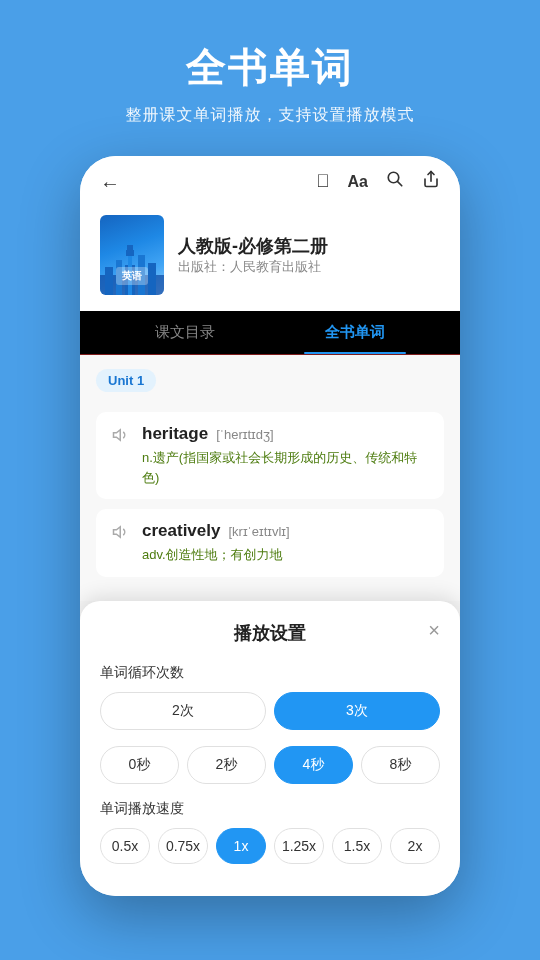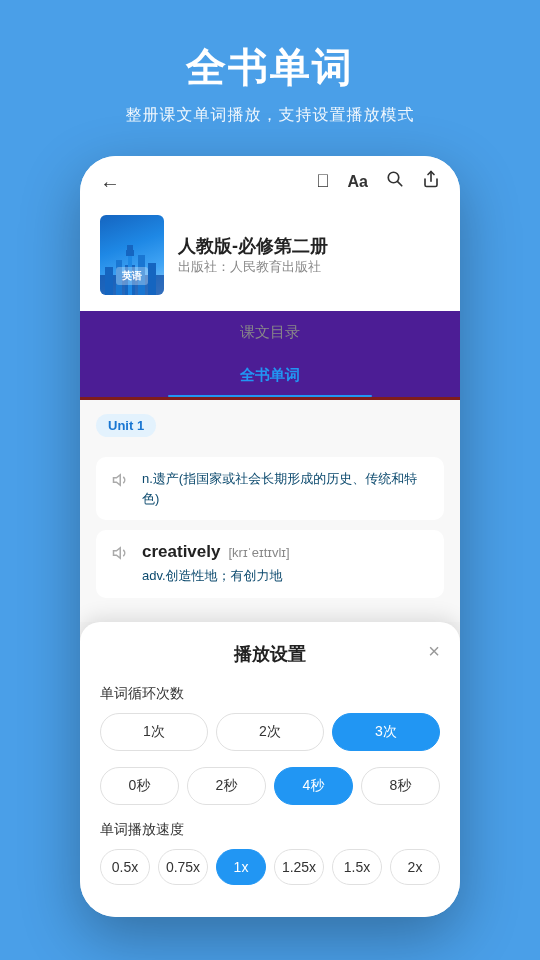--- a/index.html
+++ b/index.html
@@ -115,25 +115,24 @@
       font-weight: 700;
       color: #222;
     }
     .book-publisher {
       font-size: 13px;
       color: #888;
     }
 
     
     .tabs {
-      background: #4c1d95;
-      display: flex;
-      border-bottom: 3px solid #7f1d1d;
+      background: #000000;
+      display: flex;
+      border-bottom: 1px solid #7f1d1d;
       padding: 0 20px;
-      flex-direction: column;
     }
     .tab {
       flex: 1;
       text-align: center;
       padding: 12px 0;
       font-size: 15px;
       color: #888;
       position: relative;
       cursor: pointer;
     }
@@ -197,21 +196,21 @@
       font-size: 17px;
       font-weight: 700;
       color: #222;
     }
     .word-phonetic {
       font-size: 13px;
       color: #888;
     }
     .word-chinese {
       font-size: 13px;
-      color: #0c4a6e;
+      color: #4d7c0f;
       line-height: 1.5;
     }
 
     
     .bottom-sheet {
       background: white;
       border-radius: 20px 20px 0 0;
       padding: 20px 20px 16px;
       box-shadow: 0 -4px 20px rgba(0,0,0,0.12);
     }
@@ -333,20 +332,24 @@
 
     
     <div class="word-item">
       <span class="speaker-icon">
         <svg width="18" height="18" viewBox="0 0 24 24" fill="none" stroke="#aaa" stroke-width="2" stroke-linecap="round">
             <polygon points="11 5 6 9 2 9 2 15 6 15 11 19 11 5"></polygon>
             <path d="M15.54 8.46a5 5 0 010 7.07"></path>
           </svg>
       </span>
       <div class="word-content">
+        <div class="word-line">
+          <span class="word-english">heritage</span>
+          <span class="word-phonetic">[ˈherɪtɪdʒ]</span>
+        </div>
         <div class="word-chinese">n.遗产(指国家或社会长期形成的历史、传统和特色)</div>
       </div>
     </div>
 
     
     <div class="word-item">
       <span class="speaker-icon">
         <svg width="18" height="18" viewBox="0 0 24 24" fill="none" stroke="#aaa" stroke-width="2" stroke-linecap="round">
             <polygon points="11 5 6 9 2 9 2 15 6 15 11 19 11 5"></polygon>
             <path d="M15.54 8.46a5 5 0 010 7.07"></path>
@@ -364,21 +367,20 @@
 
   <div class="bottom-sheet">
     <div class="sheet-header">
       <span class="sheet-title">播放设置</span>
       <span class="sheet-close">×</span>
     </div>
 
     <div class="setting-section">
       <div class="setting-label">单词循环次数</div>
       <div class="options-row">
-        <button class="option-btn">1次</button>
         <button class="option-btn">2次</button>
         <button class="option-btn active">3次</button>
       </div>
     </div>
 
     <div class="setting-section">
       <div class="options-row">
         <button class="option-btn">0秒</button>
         <button class="option-btn">2秒</button>
         <button class="option-btn active">4秒</button>

